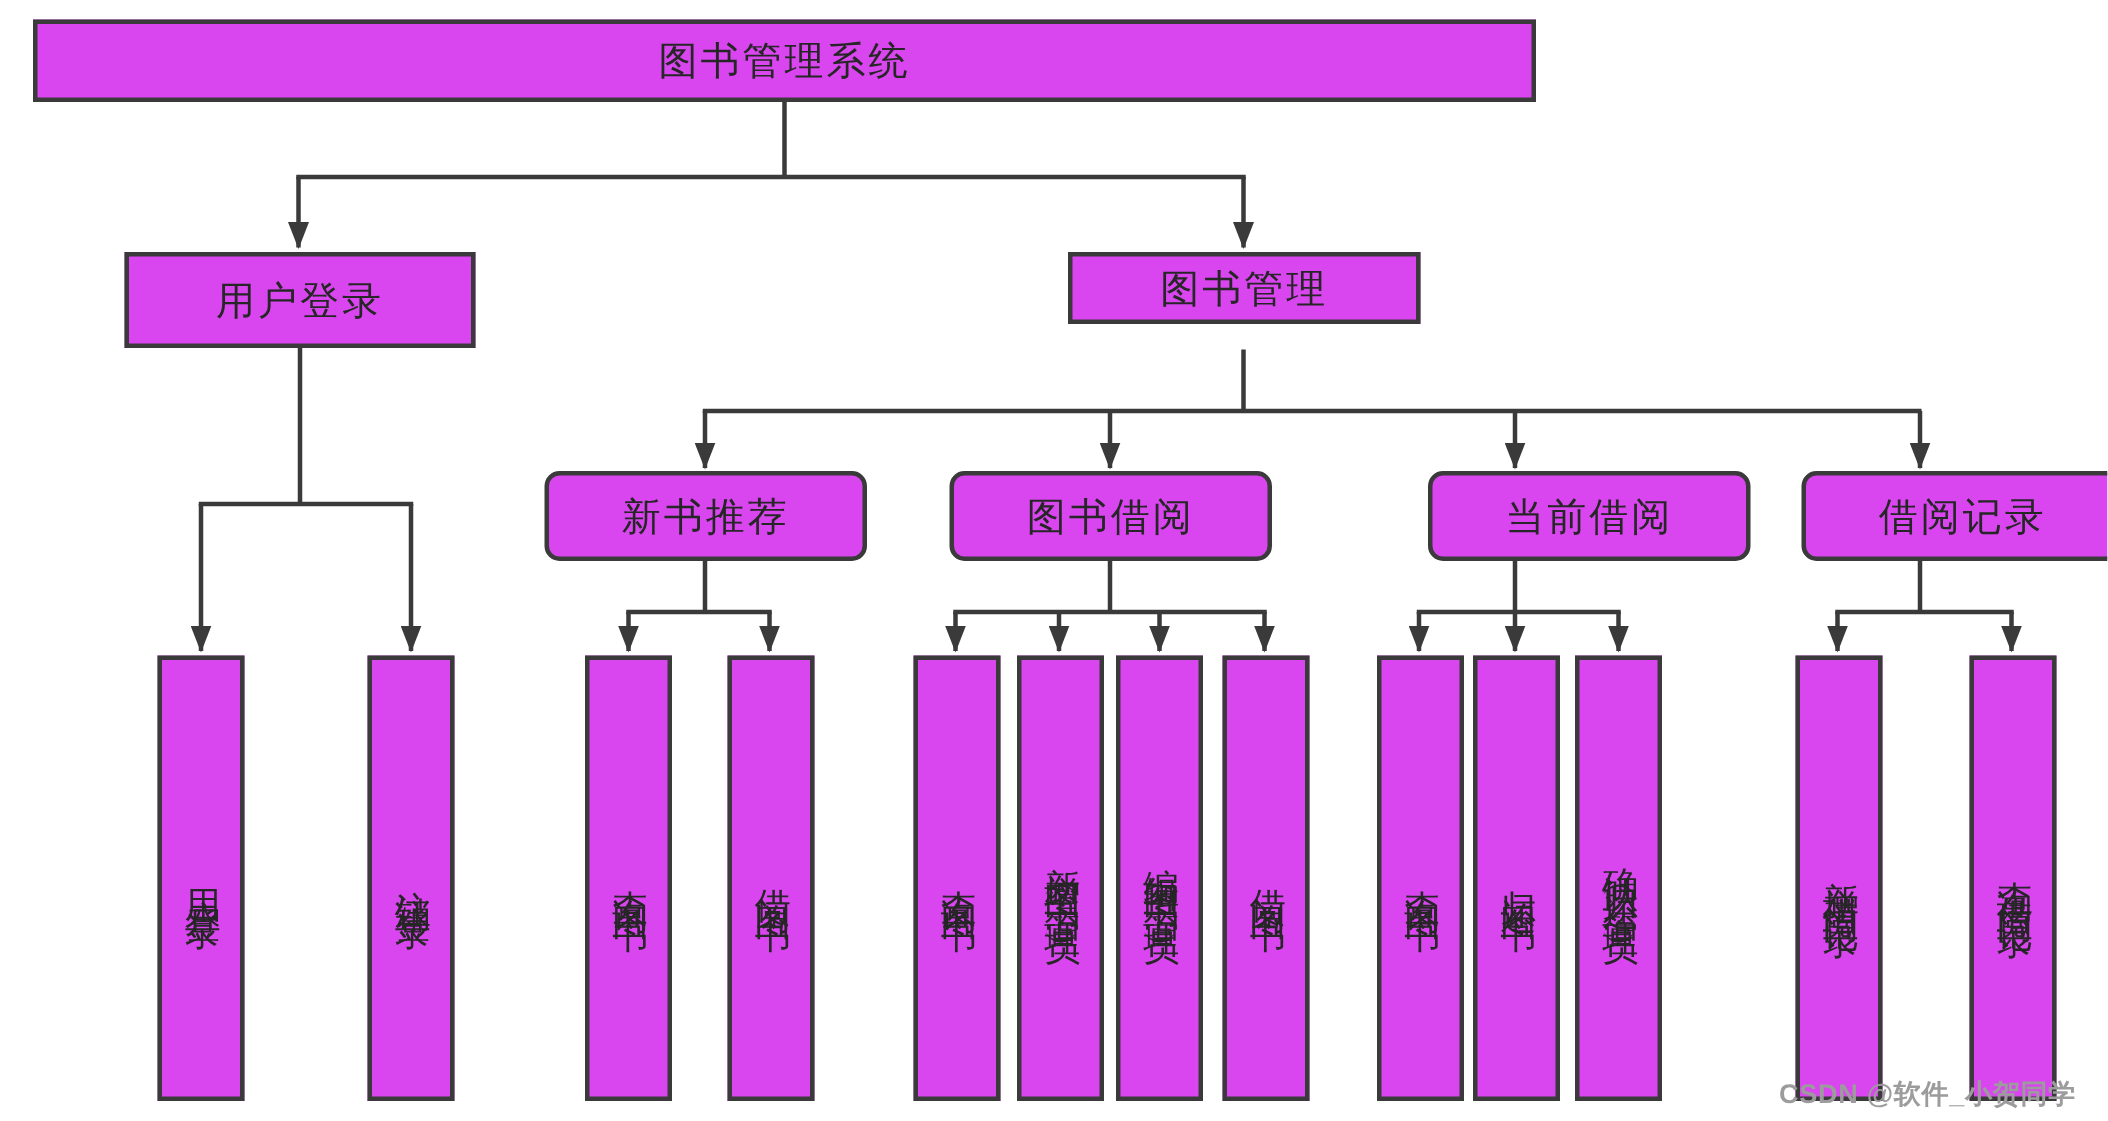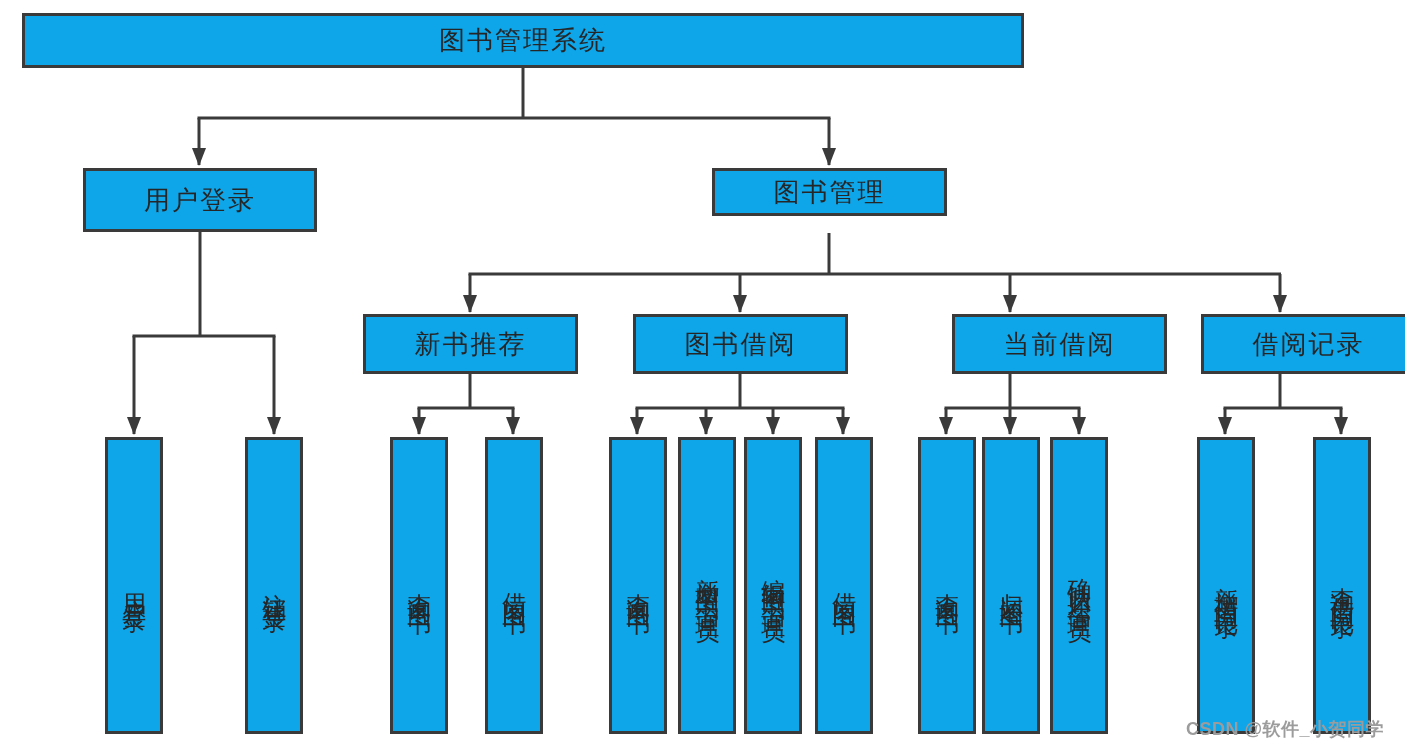--- a/index.html
+++ b/index.html
@@ -10,34 +10,34 @@
   }
   html,body{margin:0;padding:0;background:var(--background);}
   body{font-family:"Liberation Sans","DejaVu Sans",sans-serif;}
   .canvas{
     position:relative;width:1405px;height:747px;
     background:var(--background);overflow:hidden;
   }
   .wires{position:absolute;left:0;top:0;width:1405px;height:747px;}
   .box{
     position:absolute;box-sizing:border-box;
-    border:3px solid var(--line);background:#0ea5e9;
+    border:3px solid var(--line);background:#d946ef;
     display:flex;align-items:center;justify-content:center;
     color:var(--text);
   }
   .hlabel{font-size:26px;letter-spacing:2px;white-space:nowrap;}
   .leaf .vtext{
     writing-mode:vertical-rl;text-orientation:mixed;
     font-size:24px;letter-spacing:6px;line-height:1.1;
   }
   
   .n-root{left:22px;top:13px;width:1002px;height:55px;}
   .n-l2a{left:83px;top:168px;width:234px;height:64px;}
   .n-l2b{left:712px;top:168px;width:235px;height:48px;}
-  .n-l3{top:314px;width:215px;height:60px;}
+  .n-l3{top:314px;width:215px;height:60px;border-radius:10px;}
   .n-l3a{left:363px;} .n-l3b{left:633px;} .n-l3c{left:952px;} .n-l3d{left:1173px;margin-left:28px;}
   .leaf{top:437px;width:58px;height:297px;}
   .lf1{left:105px;} .lf2{left:245px;} .lf3{left:390px;} .lf4{left:485px;}
   .lf5{left:609px;} .lf6{left:678px;} .lf7{left:744px;} .lf8{left:815px;}
   .lf9{left:918px;} .lf10{left:982px;} .lf11{left:1050px;} .lf12{left:1197px;}
   .lf13{left:1313px;}
   .watermark{
     position:absolute;left:1186px;top:717px;z-index:10;
     font-size:18px;letter-spacing:0.5px;color:var(--watermark);white-space:nowrap;font-weight:bold;
   }

